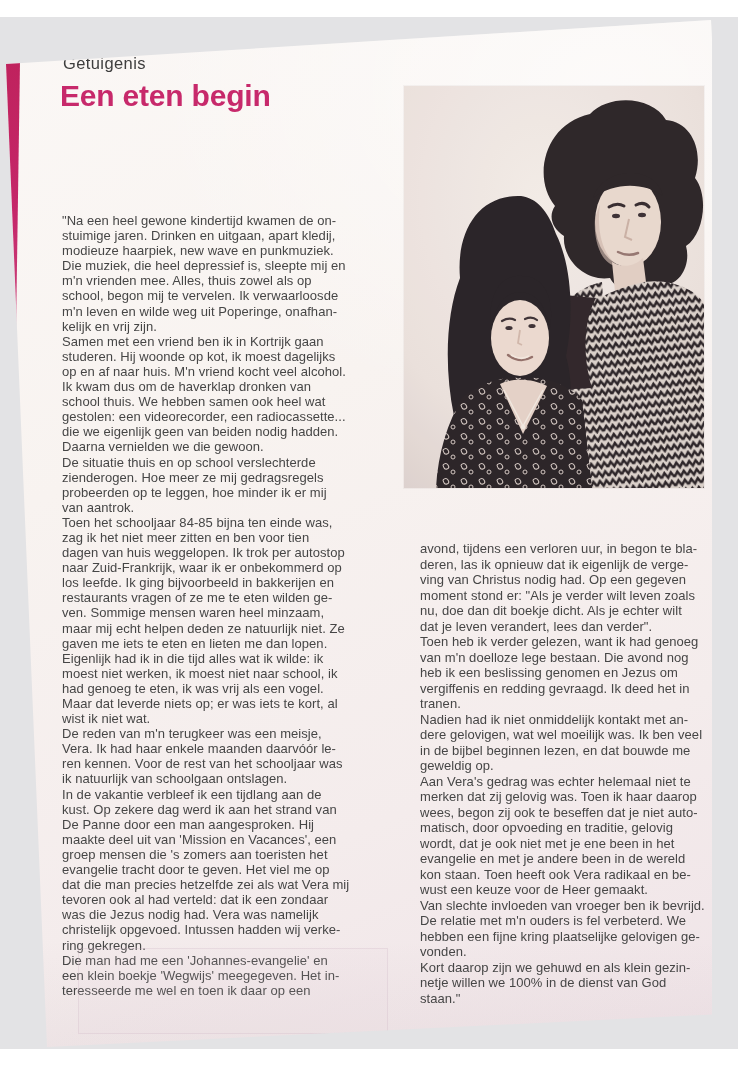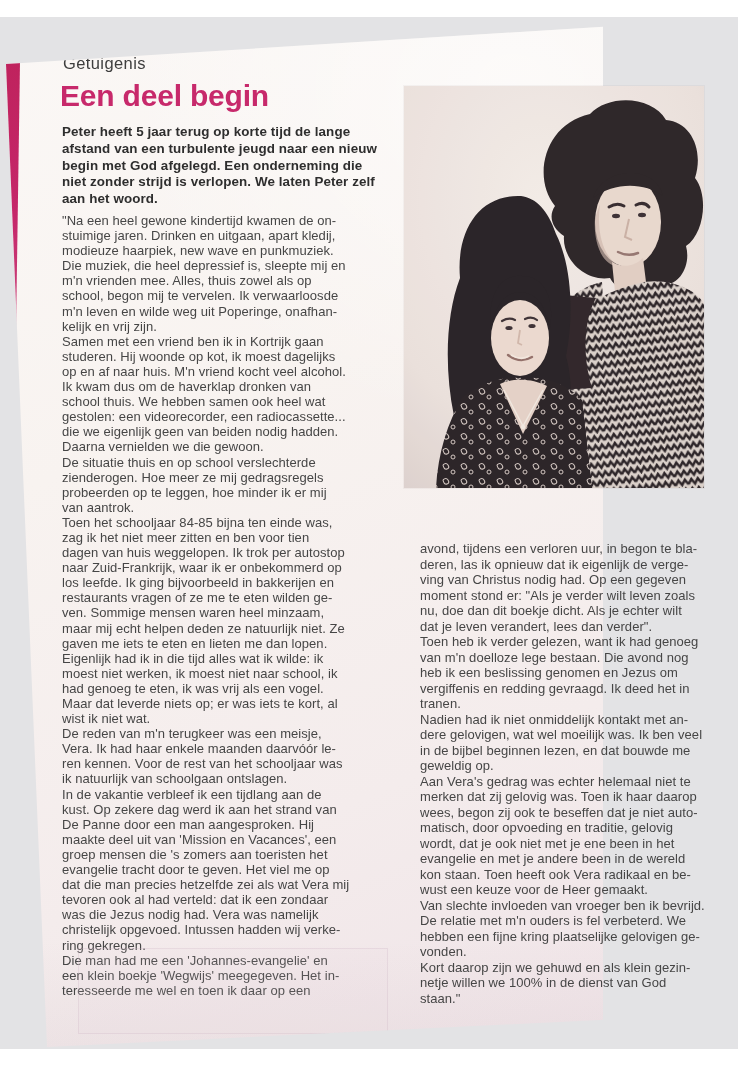--- a/index.html
+++ b/index.html
@@ -8,21 +8,21 @@
     background:#e3e3e5;
     font-family:"Liberation Sans", sans-serif;
     -webkit-font-smoothing:antialiased;
   }
   .scan-strip{position:absolute;left:0;width:738px;background:#ffffff;}
   .strip-top{top:0;height:17px;}
   .strip-bottom{top:1049px;height:19px;}
 
   
   .page{
-    position:absolute;left:0;top:0;width:603px;height:1068px;
+    position:absolute;left:0;top:0;width:712px;height:1068px;
     clip-path:polygon(6px 64px, 711px 20px, 762px 1012px, 47px 1047px);
     background:linear-gradient(158deg,#fbf8f6 0%,#f8f3f0 38%,#f4ecec 72%,#efe3e7 100%);
   }
   .page-shade{
     position:absolute;inset:0;
     background:
       radial-gradient(120% 60% at 85% 8%, rgba(255,255,255,0.55) 0%, rgba(255,255,255,0) 55%),
       linear-gradient(to bottom, rgba(0,0,0,0) 88%, rgba(120,90,105,0.06) 100%);
     pointer-events:none;
   }
@@ -75,26 +75,21 @@
 
 <div class="scan-strip strip-top"></div>
 <div class="scan-strip strip-bottom"></div>
 <div class="next-page-edge"></div>
 
 <div class="page">
   <div class="page-shade"></div>
   <div class="accent-stripe"></div>
 
   <div class="kicker">Getuigenis</div>
-  <div class="headline">Een deel begin</div>
-  <div class="intro">Peter heeft 5 jaar terug op korte tijd de lange
-afstand van een turbulente jeugd naar een nieuw
-begin met God afgelegd. Een onderneming die
-niet zonder strijd is verlopen. We laten Peter zelf
-aan het woord.</div>
+  <div class="headline">Een eten begin</div>
 
   <div class="bodycol col-left">"Na een heel gewone kindertijd kwamen de on-
 stuimige jaren. Drinken en uitgaan, apart kledij,
 modieuze haarpiek, new wave en punkmuziek.
 Die muziek, die heel depressief is, sleepte mij en
 m'n vrienden mee. Alles, thuis zowel als op
 school, begon mij te vervelen. Ik verwaarloosde
 m'n leven en wilde weg uit Poperinge, onafhan-
 kelijk en vrij zijn.
 Samen met een vriend ben ik in Kortrijk gaan

